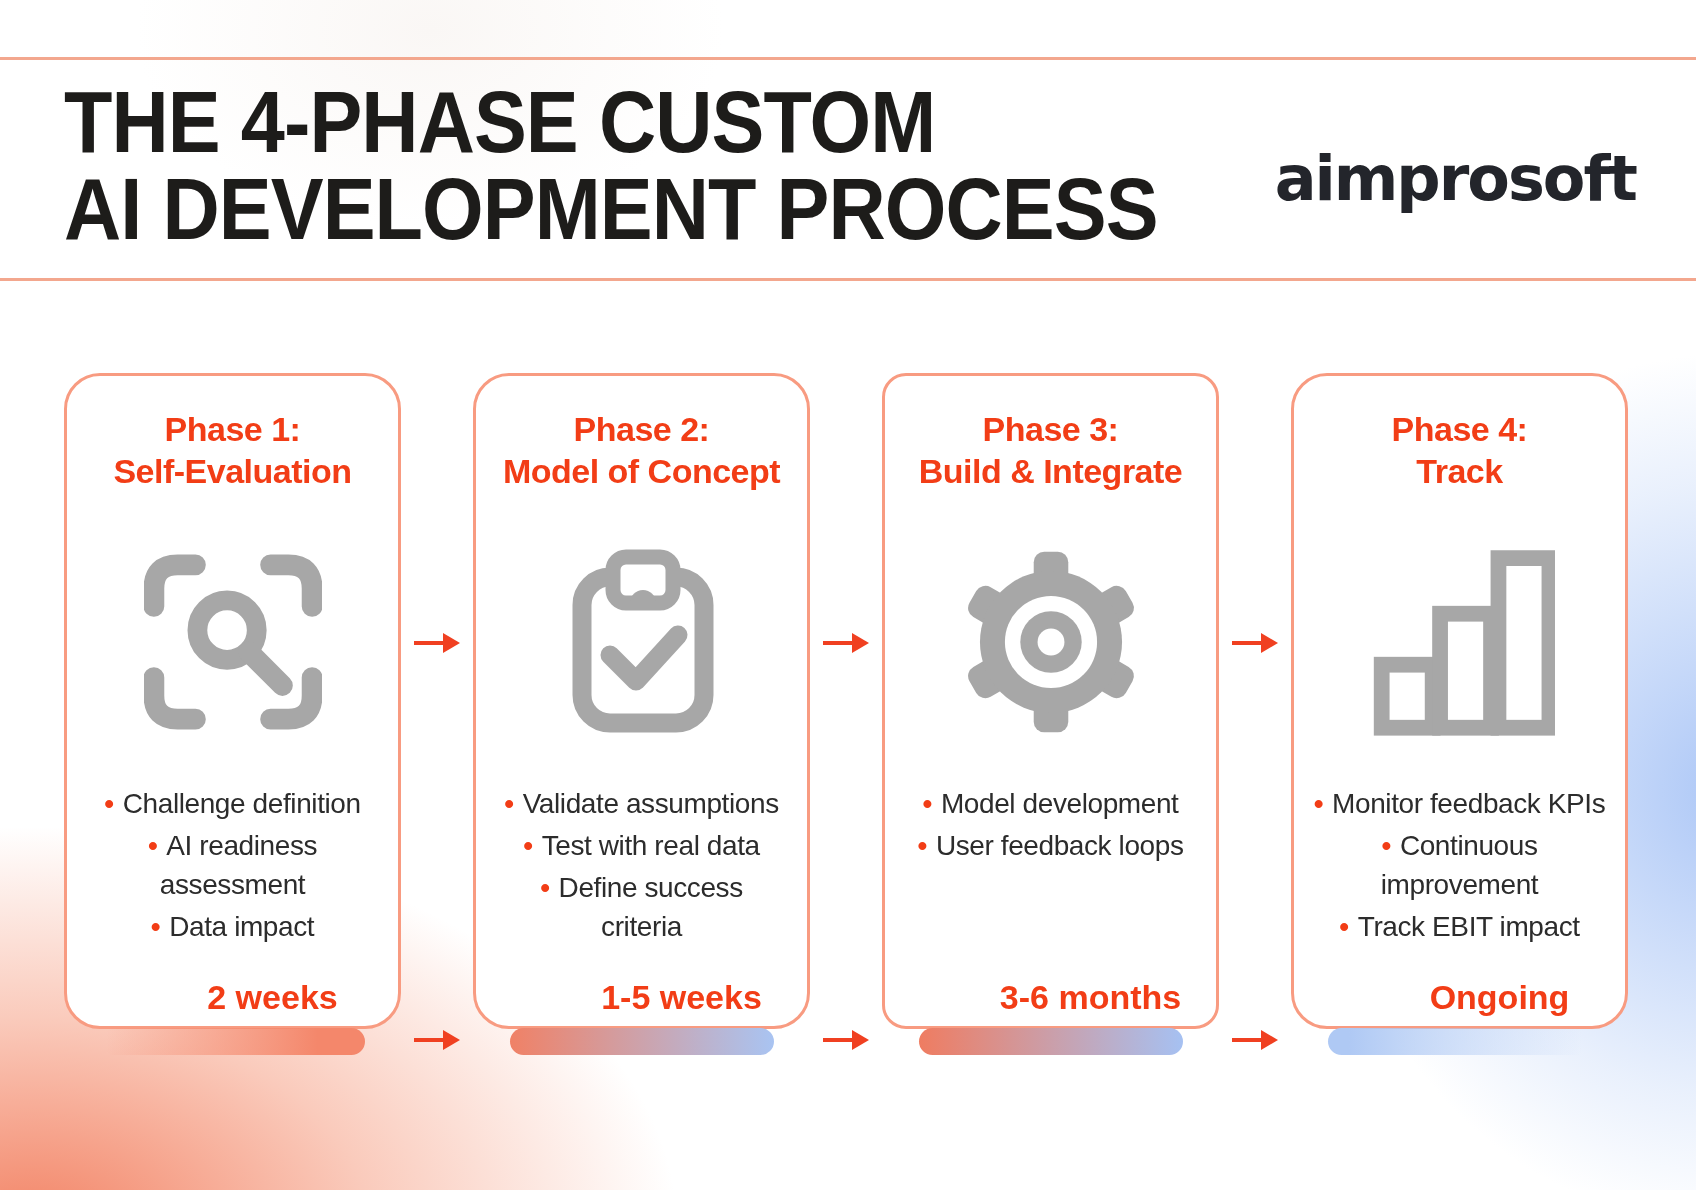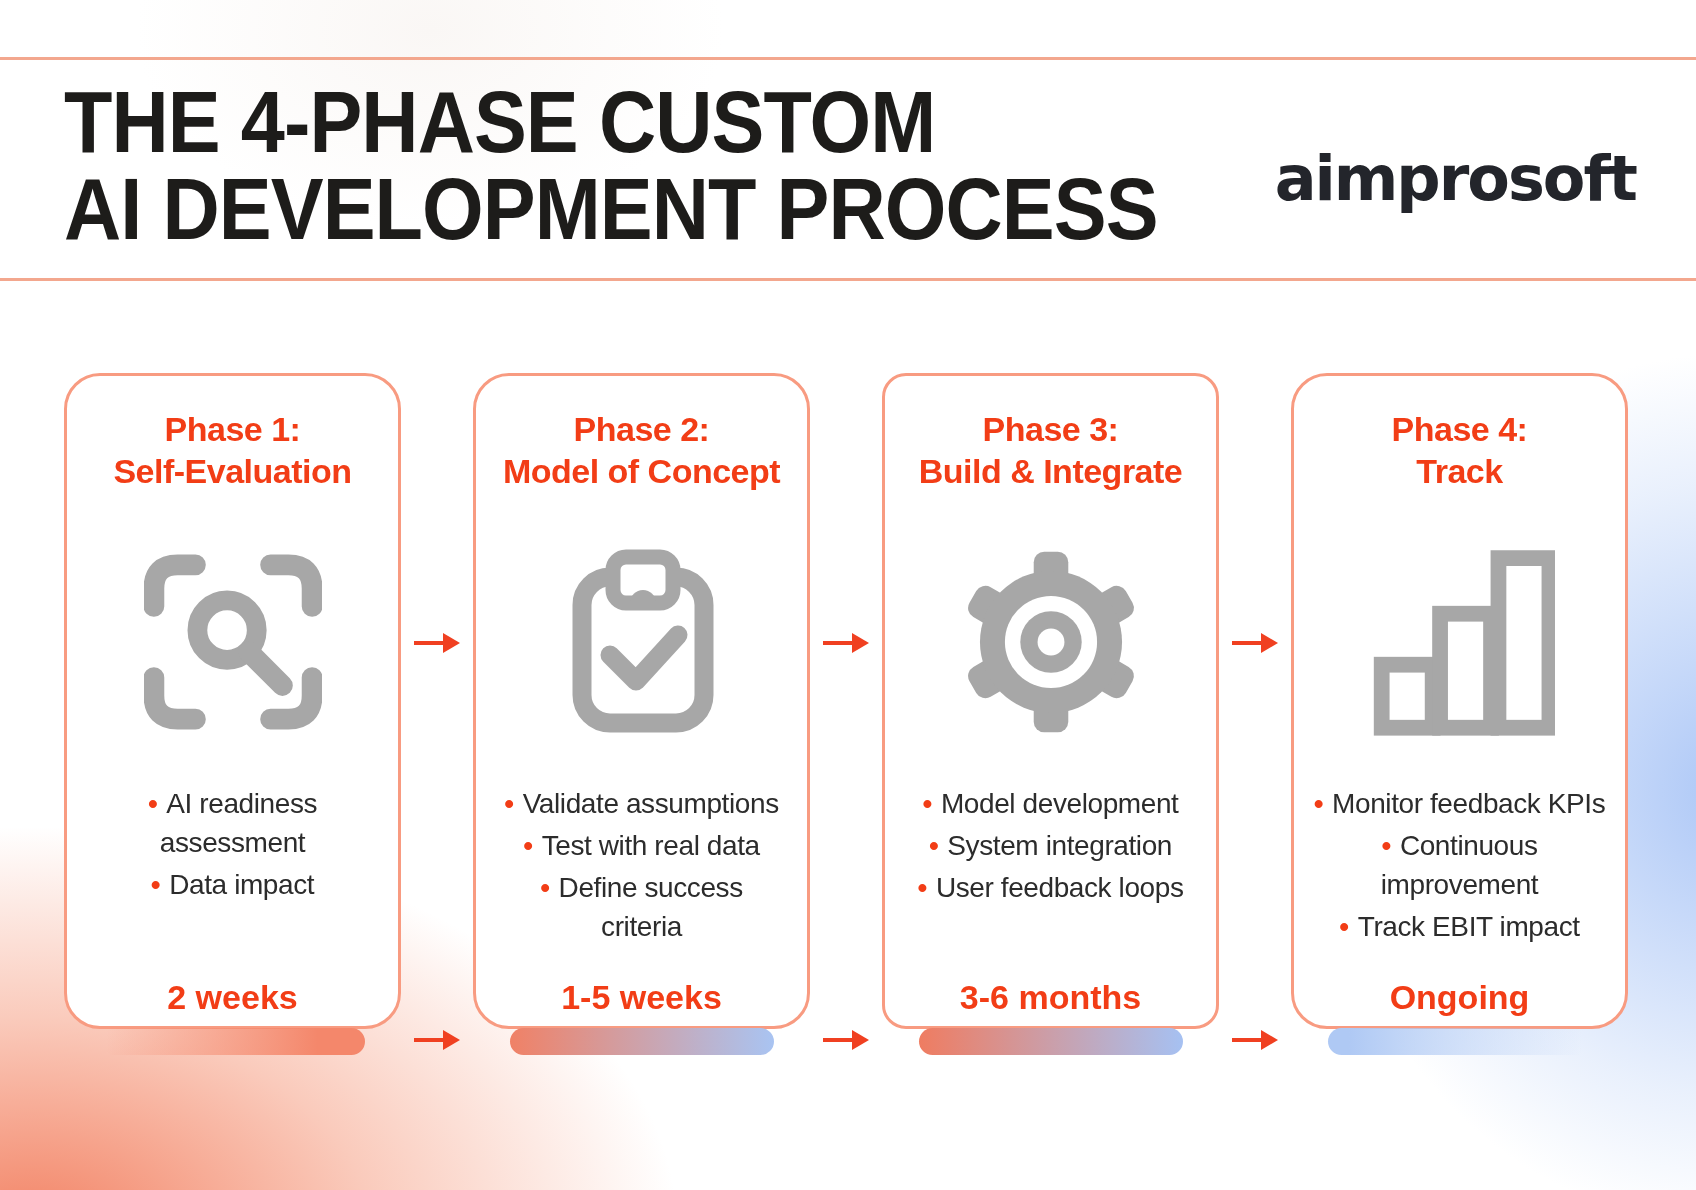--- a/index.html
+++ b/index.html
@@ -40,21 +40,21 @@
   }
   .bullets{
     position:absolute;top:408px;left:8px;right:8px;text-align:center;
     font-size:28px;line-height:39px;letter-spacing:-0.4px;color:#2C2C2C;
   }
   .bullet-item{margin-bottom:3px;}
   .dot{color:#F23D16;font-weight:700;margin-right:9px;}
   .bullet-label{white-space:pre-line;}
   .duration{
     position:absolute;top:602px;left:0;width:100%;text-align:center;
-    font-size:34px;font-weight:700;color:#F23D16;
+    font-size:34px;font-weight:700;color:#F23D16;padding-left:40px;
   }
   .bar{
     position:absolute;top:652px;left:50%;margin-left:-132px;
     width:264px;height:27px;border-radius:14px;
   }
   .bar-1{background:linear-gradient(90deg, rgba(255,255,255,0) 2%, #F4876B 82%);}
   .bar-2{background:linear-gradient(90deg, #F08166 0%, #A9C4F2 100%);}
   .bar-3{background:linear-gradient(90deg, #EF7C61 0%, #A6C1F2 100%);}
   .bar-4{background:linear-gradient(90deg, #AFC9F4 8%, rgba(255,255,255,0) 96%);}
   .arrow{position:absolute;width:48px;height:24px;}
@@ -78,20 +78,21 @@
     <svg class="icon-gray" width="178" height="178" viewBox="0 0 180 180" fill="none">
       <path d="M10 54 V36 Q10 12 34 12 H52" stroke="#A7A7A7" stroke-width="21" stroke-linecap="round" fill="none"></path>
       <path d="M128 12 H146 Q170 12 170 36 V54" stroke="#A7A7A7" stroke-width="21" stroke-linecap="round" fill="none"></path>
       <path d="M170 126 V144 Q170 168 146 168 H128" stroke="#A7A7A7" stroke-width="21" stroke-linecap="round" fill="none"></path>
       <path d="M52 168 H34 Q10 168 10 144 V126" stroke="#A7A7A7" stroke-width="21" stroke-linecap="round" fill="none"></path>
       <circle cx="84" cy="78" r="30" stroke="#A7A7A7" stroke-width="20" fill="none"></circle>
       <path d="M106 100 L140 134" stroke="#A7A7A7" stroke-width="21" stroke-linecap="round"></path>
     </svg>
   </div>
   <div class="bullets">
+    <div class="bullet-item"><span class="dot">•</span><span class="bullet-label">Challenge definition</span></div>
     <div class="bullet-item"><span class="dot">•</span><span class="bullet-label">AI readiness
 assessment</span></div>
     <div class="bullet-item"><span class="dot">•</span><span class="bullet-label">Data impact</span></div>
   </div>
   <div class="duration">2 weeks</div>
   <div class="bar bar-1"></div>
 </div>
 
 <div class="card c2">
   <div class="phase-heading"><span>Phase 2:</span><br><span>Model of Concept</span></div>
@@ -126,21 +127,20 @@
         <rect x="82" y="6" width="36" height="44" rx="11" transform="rotate(300 100 100)"></rect>
         <circle cx="100" cy="100" r="74"></circle>
       </g>
       <circle cx="100" cy="100" r="48" fill="#ffffff"></circle>
       <circle cx="100" cy="100" r="32" fill="#A7A7A7"></circle>
       <circle cx="100" cy="100" r="14" fill="#ffffff"></circle>
     </svg>
   </div>
   <div class="bullets">
     <div class="bullet-item"><span class="dot">•</span><span class="bullet-label">Model development</span></div>
-    <div class="bullet-item"><span class="dot">•</span><span class="bullet-label">System integration</span></div>
     <div class="bullet-item"><span class="dot">•</span><span class="bullet-label">User feedback loops</span></div>
   </div>
   <div class="duration">3-6 months</div>
   <div class="bar bar-3"></div>
 </div>
 
 <div class="card c4">
   <div class="phase-heading"><span>Phase 4:</span><br><span>Track</span></div>
   <div class="icon-wrap">
     <svg class="icon-gray" width="190" height="190" viewBox="0 0 205 205" fill="none">

